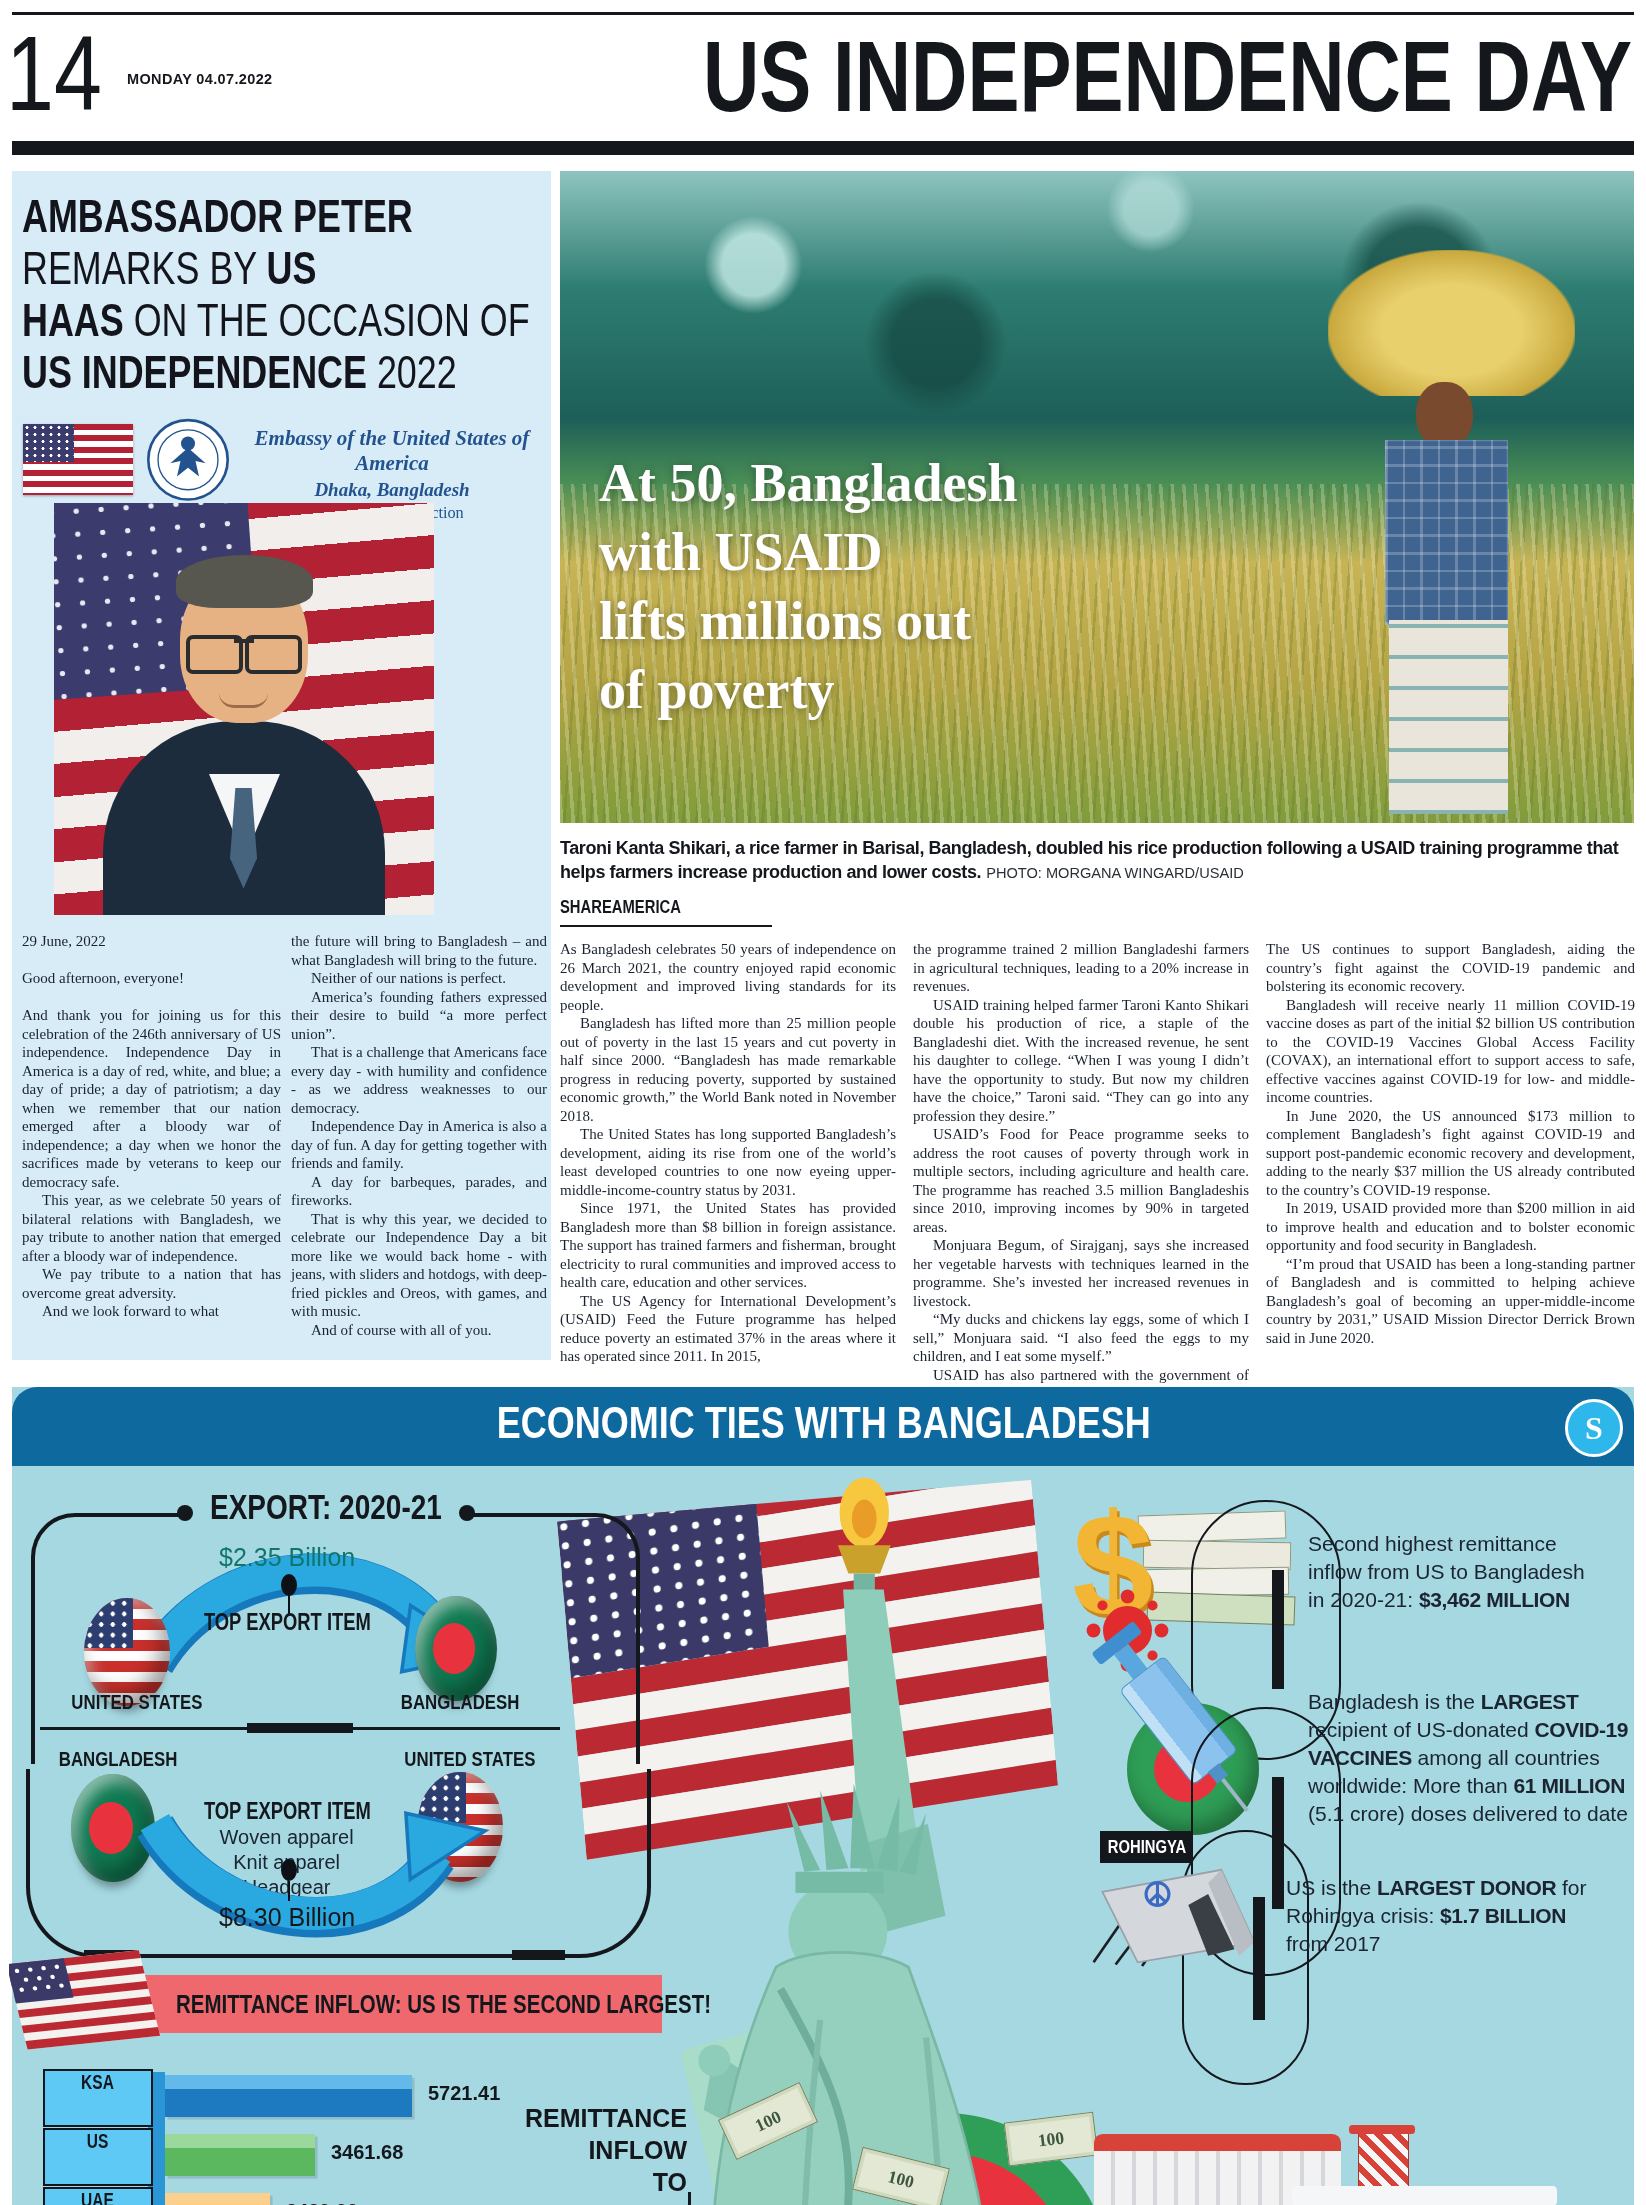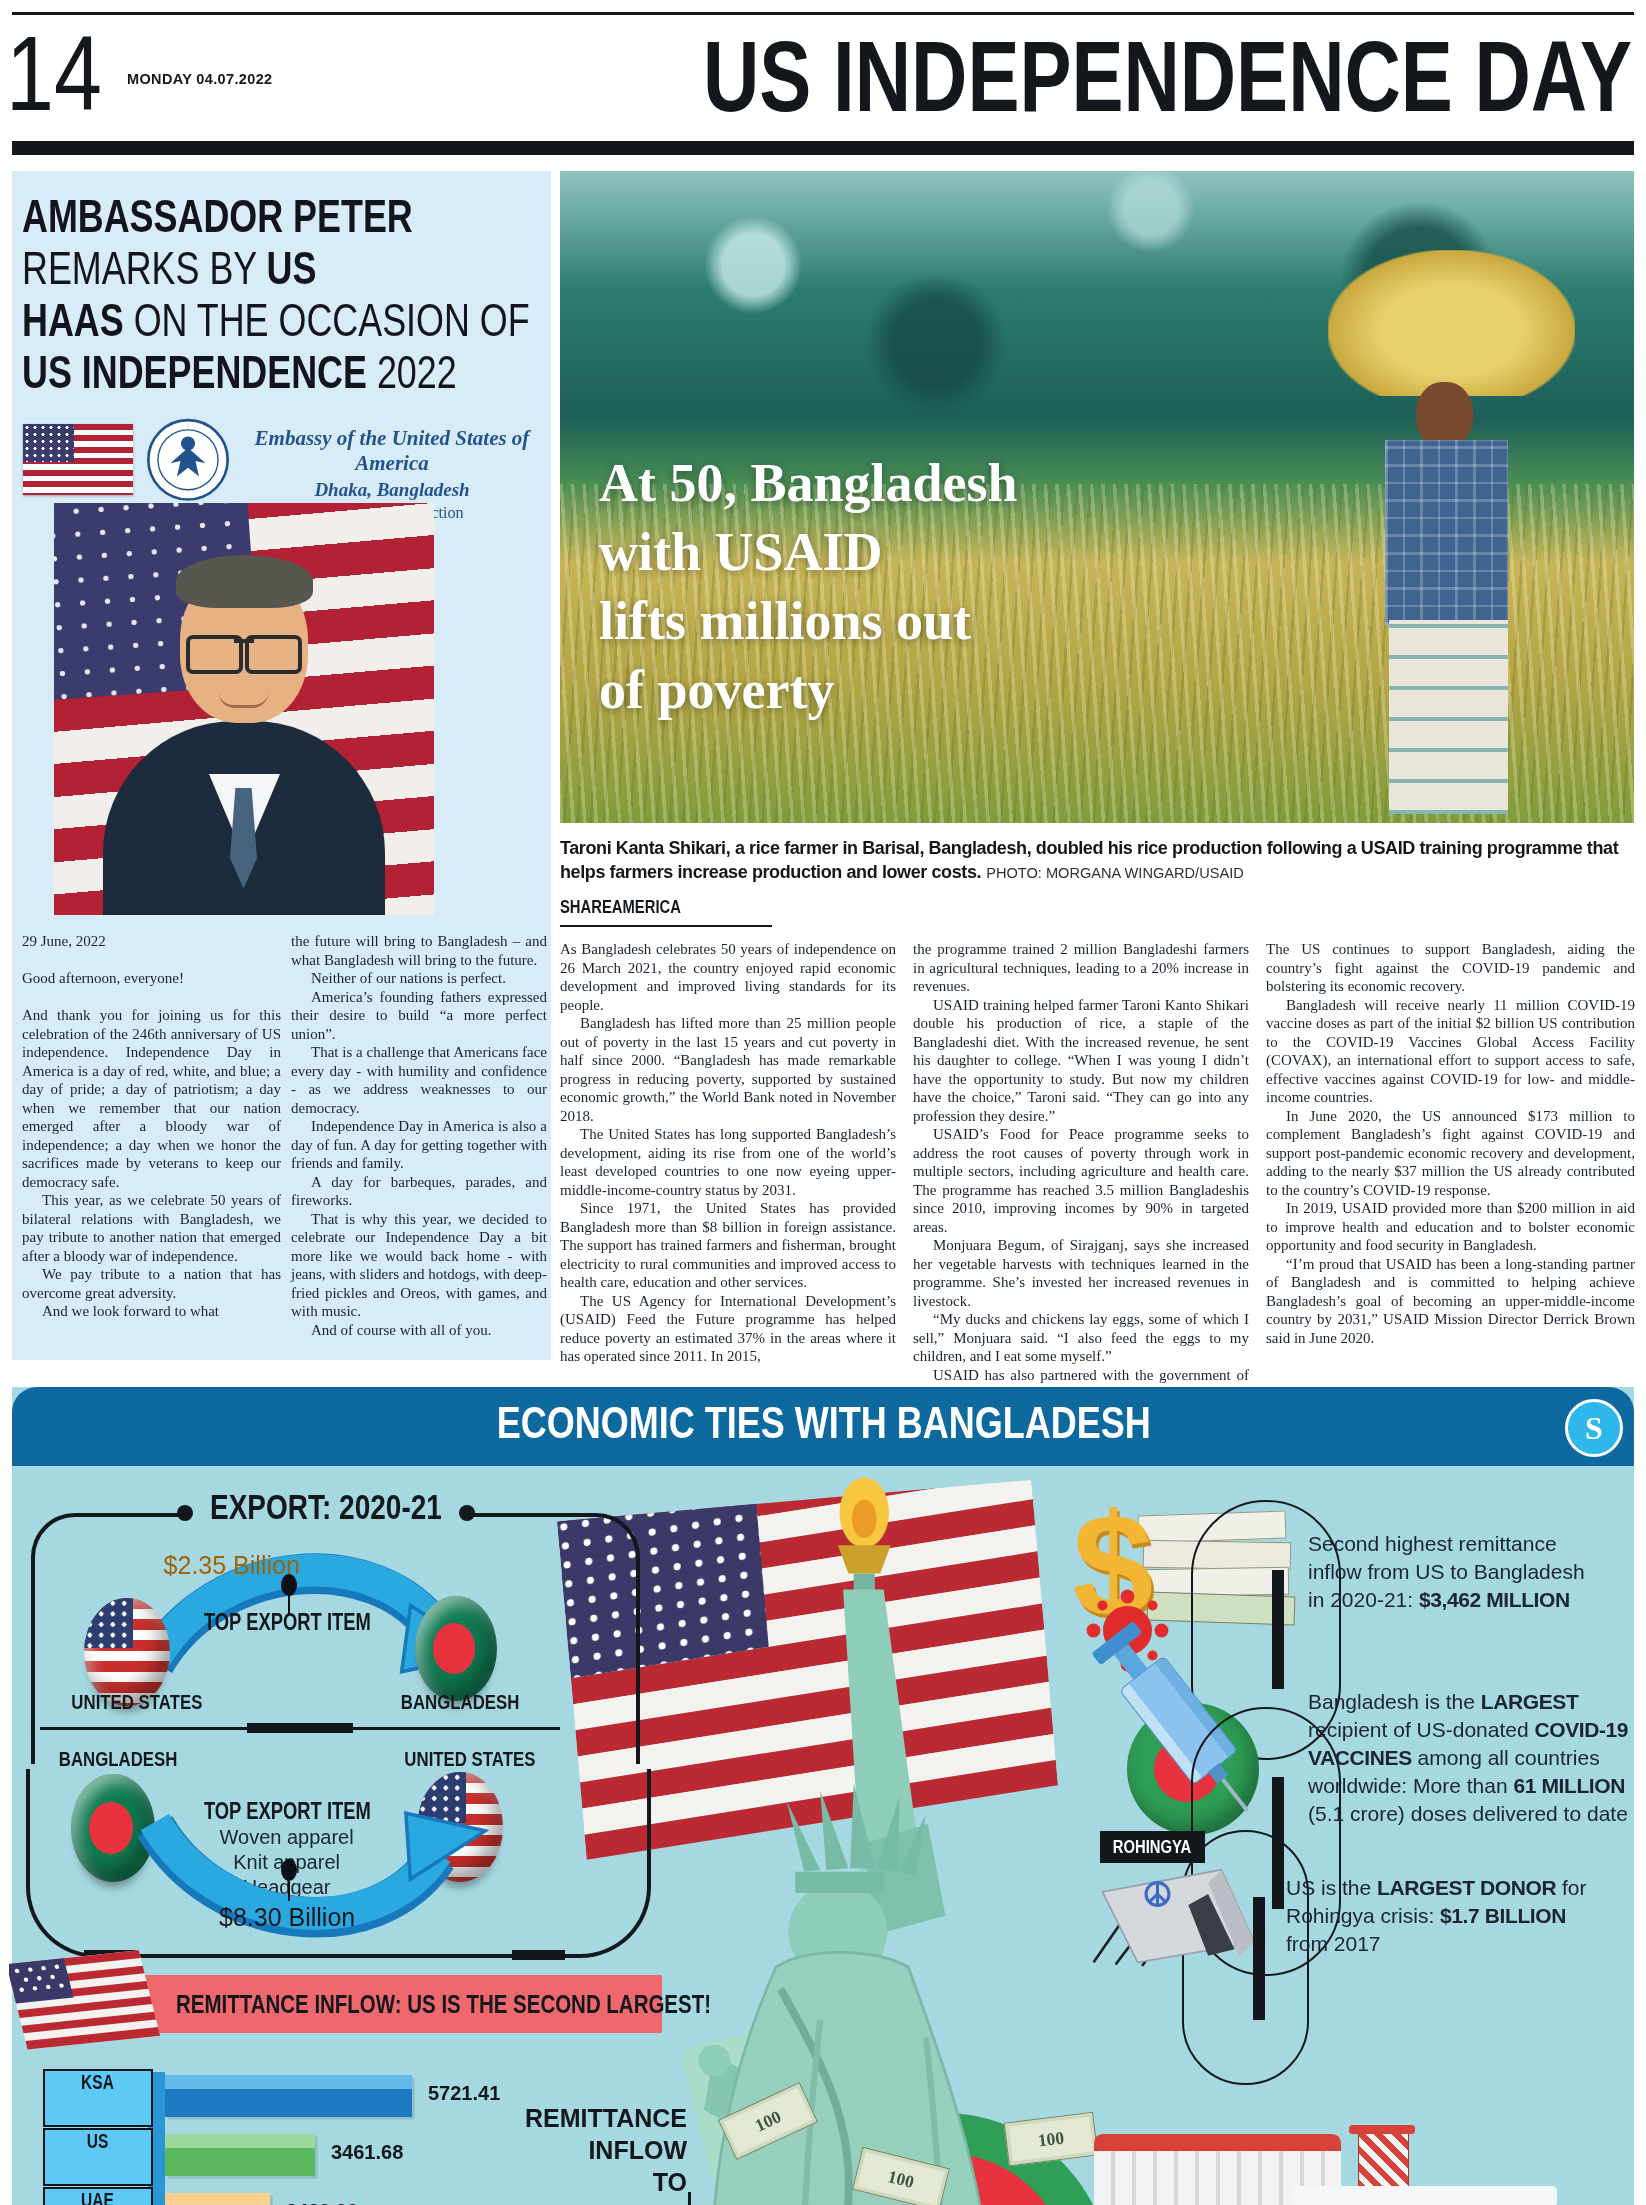--- a/index.html
+++ b/index.html
@@ -227,21 +227,21 @@
     <div class="abs" style="left:450px;top:44px;width:168px;height:247px;border-right:4px solid #14181d;border-top:4px solid #14181d;border-top-right-radius:44px"></div>
     <div class="abs" style="left:159px;top:36px;width:16px;height:16px;border-radius:50%;background:#14181d"></div>
     <div class="abs" style="left:441px;top:36px;width:16px;height:16px;border-radius:50%;background:#14181d"></div>
     <div class="abs" style="left:79px;top:17.6px;width:459px;text-align:center;font-size:35px;font-weight:800;color:#14181d"><span class="condC">EXPORT: 2020-21</span></div>
 
     <svg class="abs" style="left:110px;top:57px" width="362" height="159" viewBox="0 0 820 360">
       <path d="M60,310 C200,70 560,40 700,240" stroke="#1779bd" stroke-width="92" fill="none"></path>
       <path d="M60,300 C200,62 560,34 700,230" stroke="#2aa9e1" stroke-width="74" fill="none"></path>
       <polygon points="640,180 810,290 620,330" fill="#2aa9e1" stroke="#1779bd" stroke-width="8"></polygon>
     </svg>
-    <div class="abs" style="left:146px;top:82px;width:247px;text-align:left;font-size:25px;color:#a16207">$2.35 Billion</div>
+    <div class="abs" style="left:146px;top:74px;width:247px;text-align:center;font-size:25px;color:#0f766e">$2.35 Billion</div>
     <div class="abs" style="left:263px;top:105px;width:16px;height:22px;border-radius:50%;background:#0d1117"></div>
     <div class="abs" style="left:270px;top:126px;width:2.2px;height:20px;background:#0d1117"></div>
     <div class="abs" style="left:146px;top:140px;width:247px;text-align:center;font-size:23px;font-weight:800;color:#14181d"><span class="condC">TOP EXPORT ITEM</span></div>
 
     <span class="orb orb-us" style="left:66px;top:129px;width:86px;height:108px"></span>
     <span class="orb orb-bd" style="left:397px;top:127px;width:82px;height:105px"></span>
     <div class="abs" style="left:37px;top:221px;width:146px;text-align:center;font-size:21px;font-weight:800"><span class="condC">UNITED STATES</span></div>
     <div class="abs" style="left:368px;top:221px;width:141px;text-align:center;font-size:21px;font-weight:800"><span class="condC">BANGLADESH</span></div>
 
     <div class="abs" style="left:22px;top:258px;width:520px;height:2.6px;background:#14181d"></div>
@@ -301,21 +301,21 @@
   <div class="stadium" style="left:1191px;top:1707px;width:146px;height:265px;z-index:10"></div>
   <div class="fatbar" style="left:1272px;top:1777px;height:132px;z-index:11"></div>
   <div class="abs" style="left:1308px;top:1688px;z-index:12">
     <div class="factline"><span>Bangladesh is the </span><b>LARGEST</b></div>
     <div class="factline"><span>recipient of US-donated </span><b>COVID-19</b></div>
     <div class="factline"><b>VACCINES</b><span> among all countries</span></div>
     <div class="factline"><span>worldwide: More than </span><b>61 MILLION</b></div>
     <div class="factline">(5.1 crore) doses delivered to date</div>
   </div>
 
-  <div class="abs" style="left:1100px;top:1831px;width:105px;height:32px;background:#14181d;color:#fff;display:flex;align-items:center;justify-content:center;font-weight:800;font-size:18.5px;z-index:13">
+  <div class="abs" style="left:1100px;top:1831px;width:93px;height:32px;background:#14181d;color:#fff;display:flex;align-items:center;justify-content:center;font-weight:800;font-size:18.5px;z-index:13">
       <span class="condC">ROHINGYA</span>
     </div>
   <svg class="abs" style="left:1076px;top:1852px;z-index:12" width="185" height="115" viewBox="0 0 420 260">
     <line x1="40" y1="250" x2="130" y2="120" stroke="#1c2026" stroke-width="6"></line>
     <line x1="90" y1="255" x2="180" y2="135" stroke="#1c2026" stroke-width="6"></line>
     <line x1="150" y1="258" x2="225" y2="150" stroke="#1c2026" stroke-width="6"></line>
     <polygon points="60,90 330,40 405,205 140,250" fill="#d4d8dd" stroke="#9aa0a8" stroke-width="4"></polygon>
     <polygon points="330,40 405,205 370,235 300,70" fill="#b9bec5"></polygon>
     <polygon points="300,95 360,220 300,235 255,120" fill="#3a3f45"></polygon>
     <circle cx="185" cy="95" r="26" fill="none" stroke="#3a6bc4" stroke-width="7"></circle>

